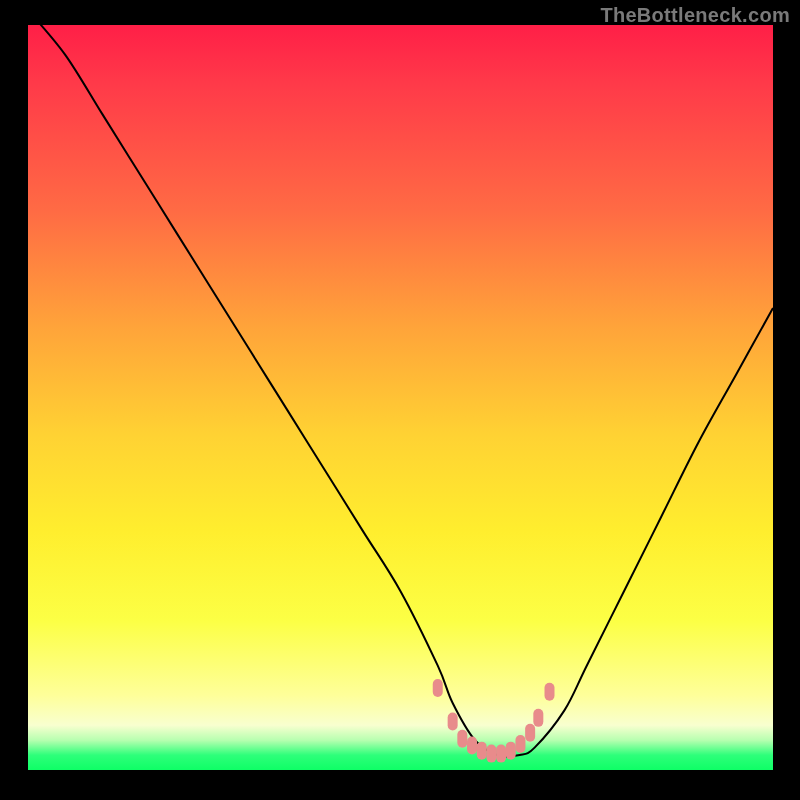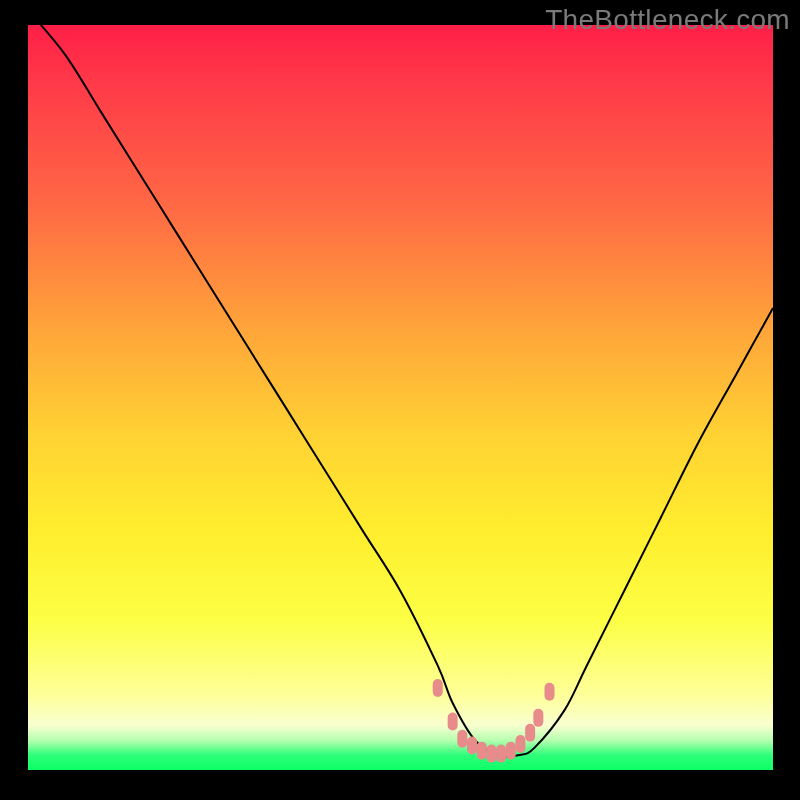--- a/index.html
+++ b/index.html
@@ -43,22 +43,22 @@
       #2eff7a 98%,
       #0eff66 100%
     );
   }
 
   .watermark {
     position: absolute;
     top: 4px;
     right: 10px;
     color: #7a7a7a;
-    font-size: 28px;
-    font-weight: 400;
+    font-size: 20px;
+    font-weight: 700;
     letter-spacing: 0.3px;
     user-select: none;
   }
 
   svg.curve {
     position: absolute;
     left: 0;
     top: 0;
     width: 800px;
     height: 800px;

